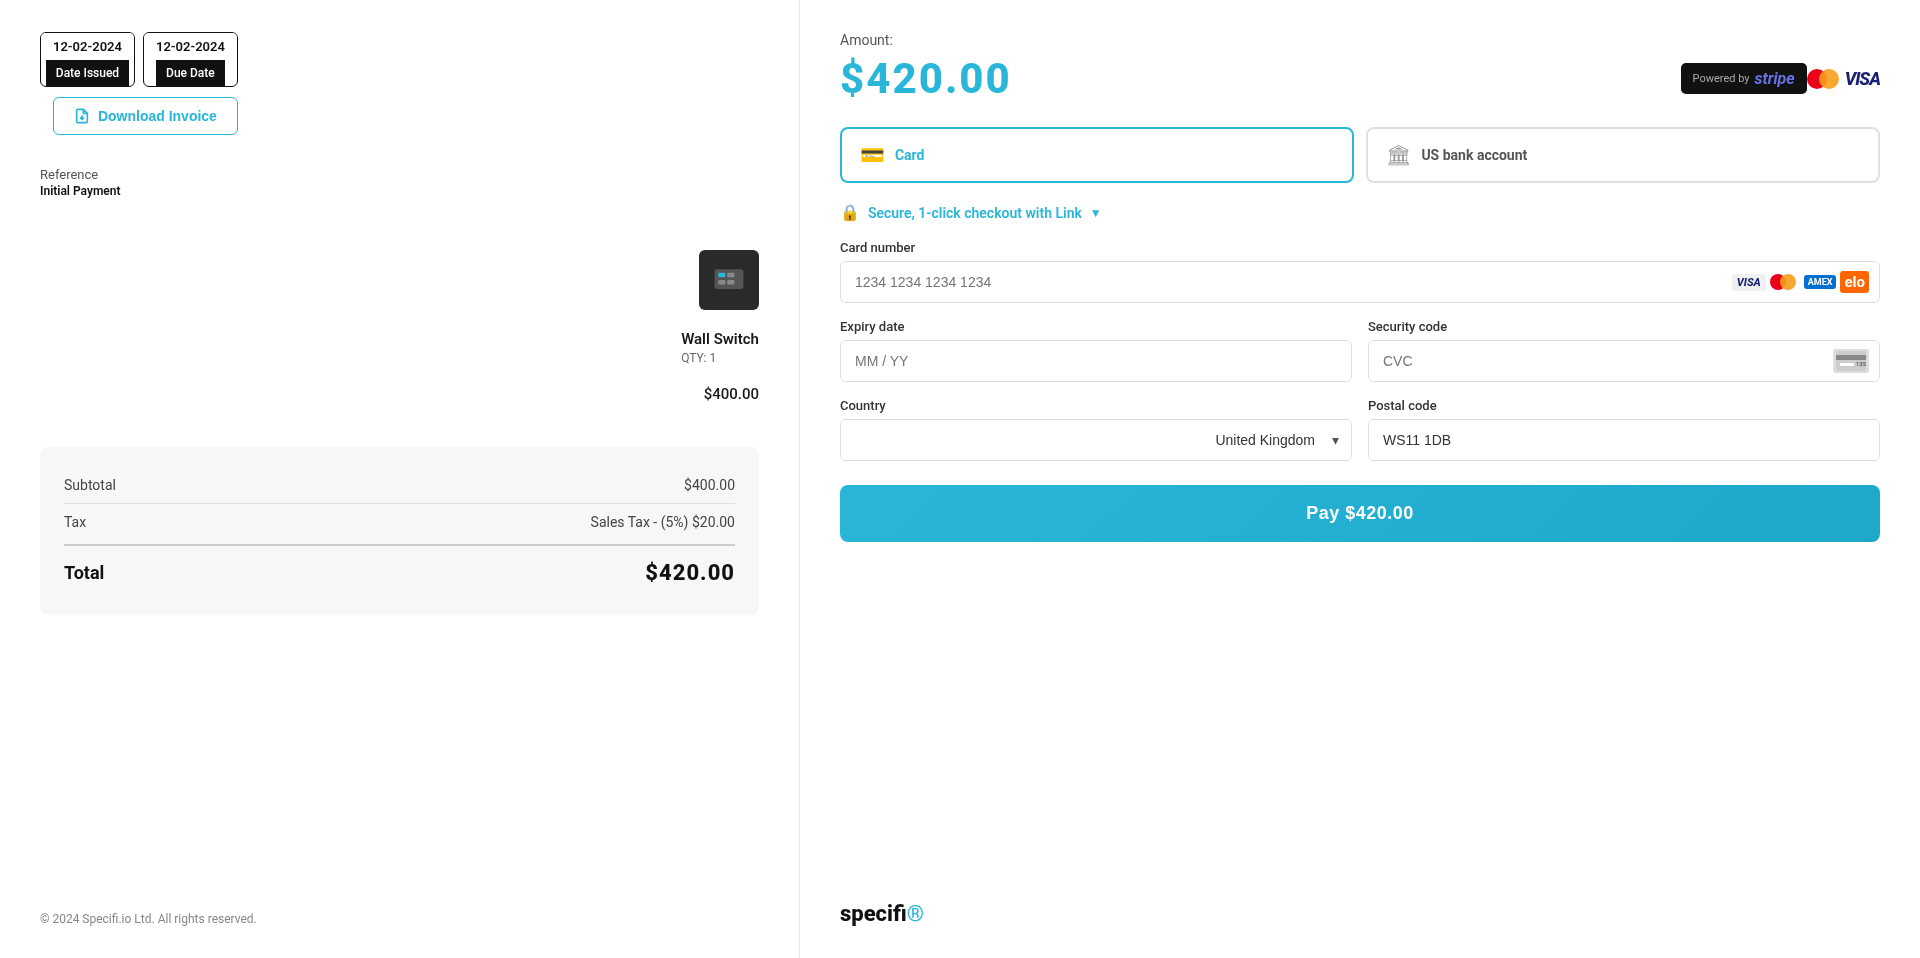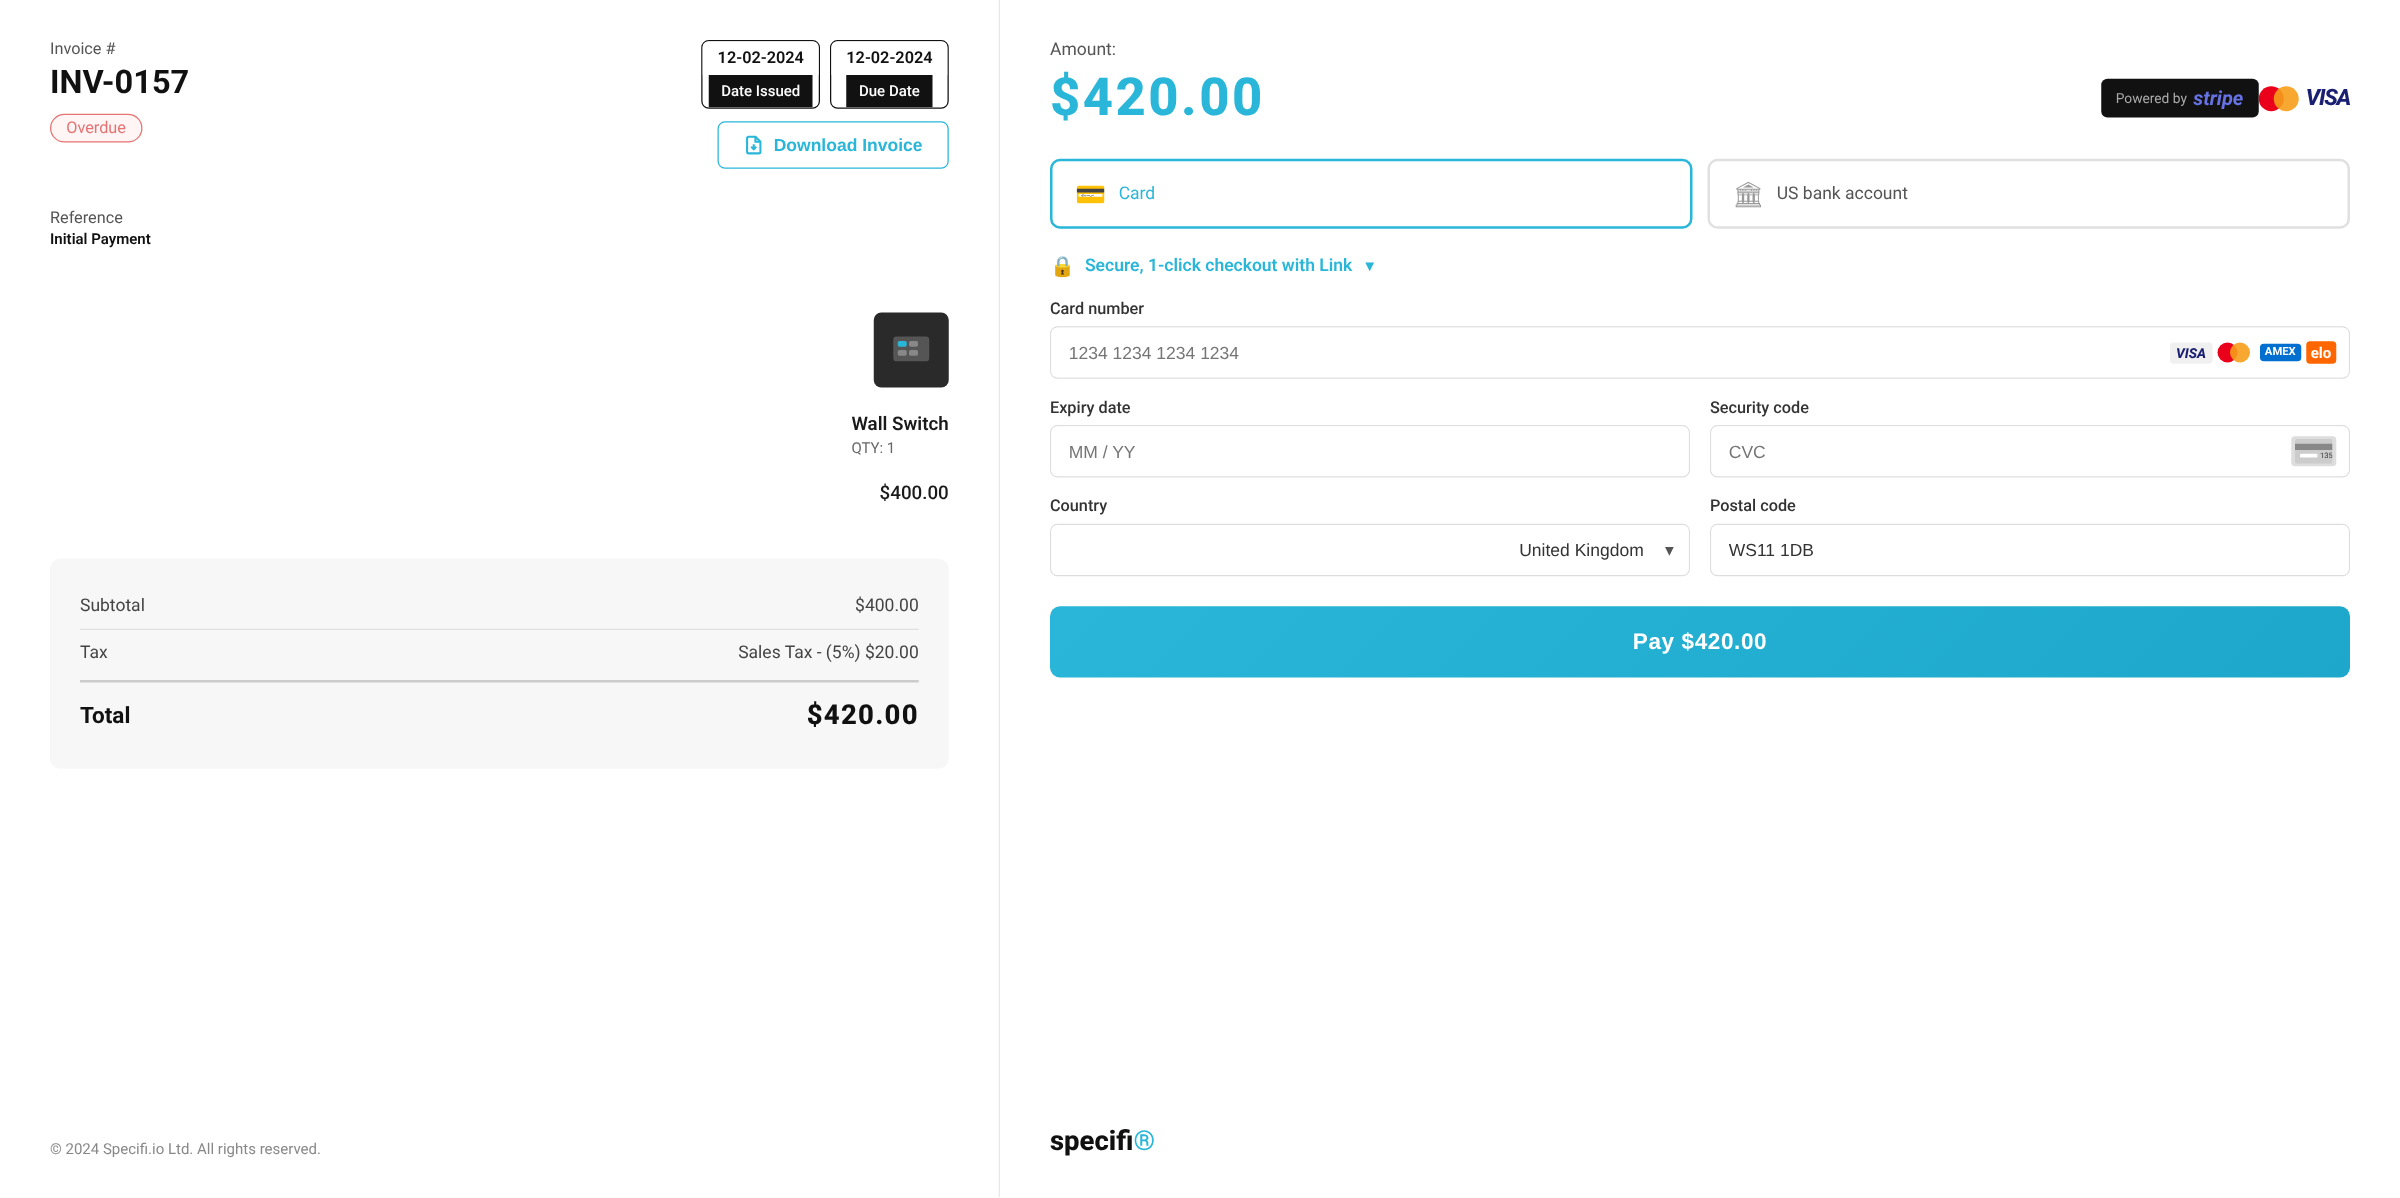--- a/index.html
+++ b/index.html
@@ -283,21 +283,21 @@
     }
     .payment-method-tab .tab-icon {
       font-size: 20px;
       color: #29b6d8;
     }
     .payment-method-tab.inactive .tab-icon {
       color: #999;
     }
     .payment-method-tab .tab-label {
       font-size: 14px;
-      font-weight: 400;
+      font-weight: 700;
       color: #29b6d8;
     }
     .payment-method-tab.inactive .tab-label {
       color: #555;
     }
 
     .secure-checkout {
       display: flex;
       align-items: center;
       gap: 8px;
@@ -377,21 +377,21 @@
       background: #006fcf;
       color: #fff;
       font-size: 9px;
       font-weight: 700;
       padding: 2px 4px;
       border-radius: 3px;
     }
     .card-icon-elc {
       background: #ff6600;
       color: #fff;
-      font-size: 12px;
+      font-size: 15px;
       font-weight: 700;
       padding: 2px 4px;
       border-radius: 3px;
     }
 
     .form-row {
       display: flex;
       gap: 16px;
     }
     .form-row .form-group {
@@ -485,25 +485,20 @@
     }
   </style>
 </head>
 <body>
 
 <div class="page-layout">
 
   <div class="left-panel">
 
     <div class="invoice-header">
-      <div class="invoice-meta">
-        <div class="invoice-label">Invoice #</div>
-        <div class="invoice-number">INV-0157</div>
-        <div class="overdue-badge">Overdue</div>
-      </div>
       <div class="dates-and-download">
         <div class="date-badges">
           <div class="date-badge">
             <span class="date-value">12-02-2024</span>
             <span class="date-label">Date Issued</span>
           </div>
           <div class="date-badge">
             <span class="date-value">12-02-2024</span>
             <span class="date-label">Due Date</span>
           </div>

